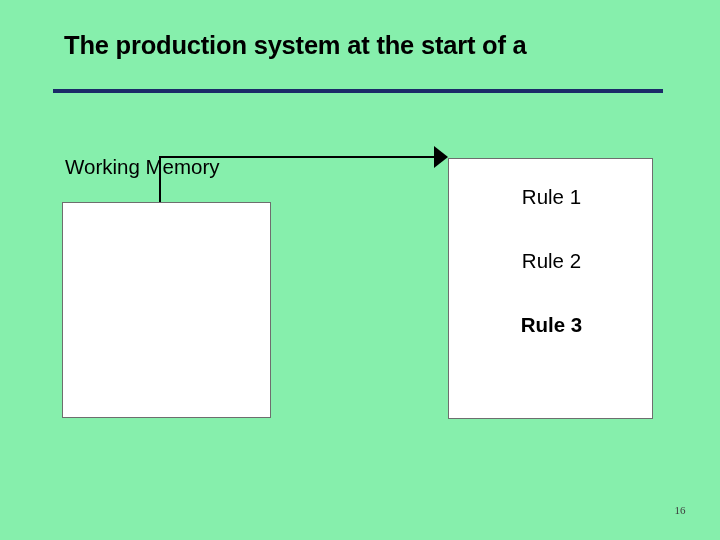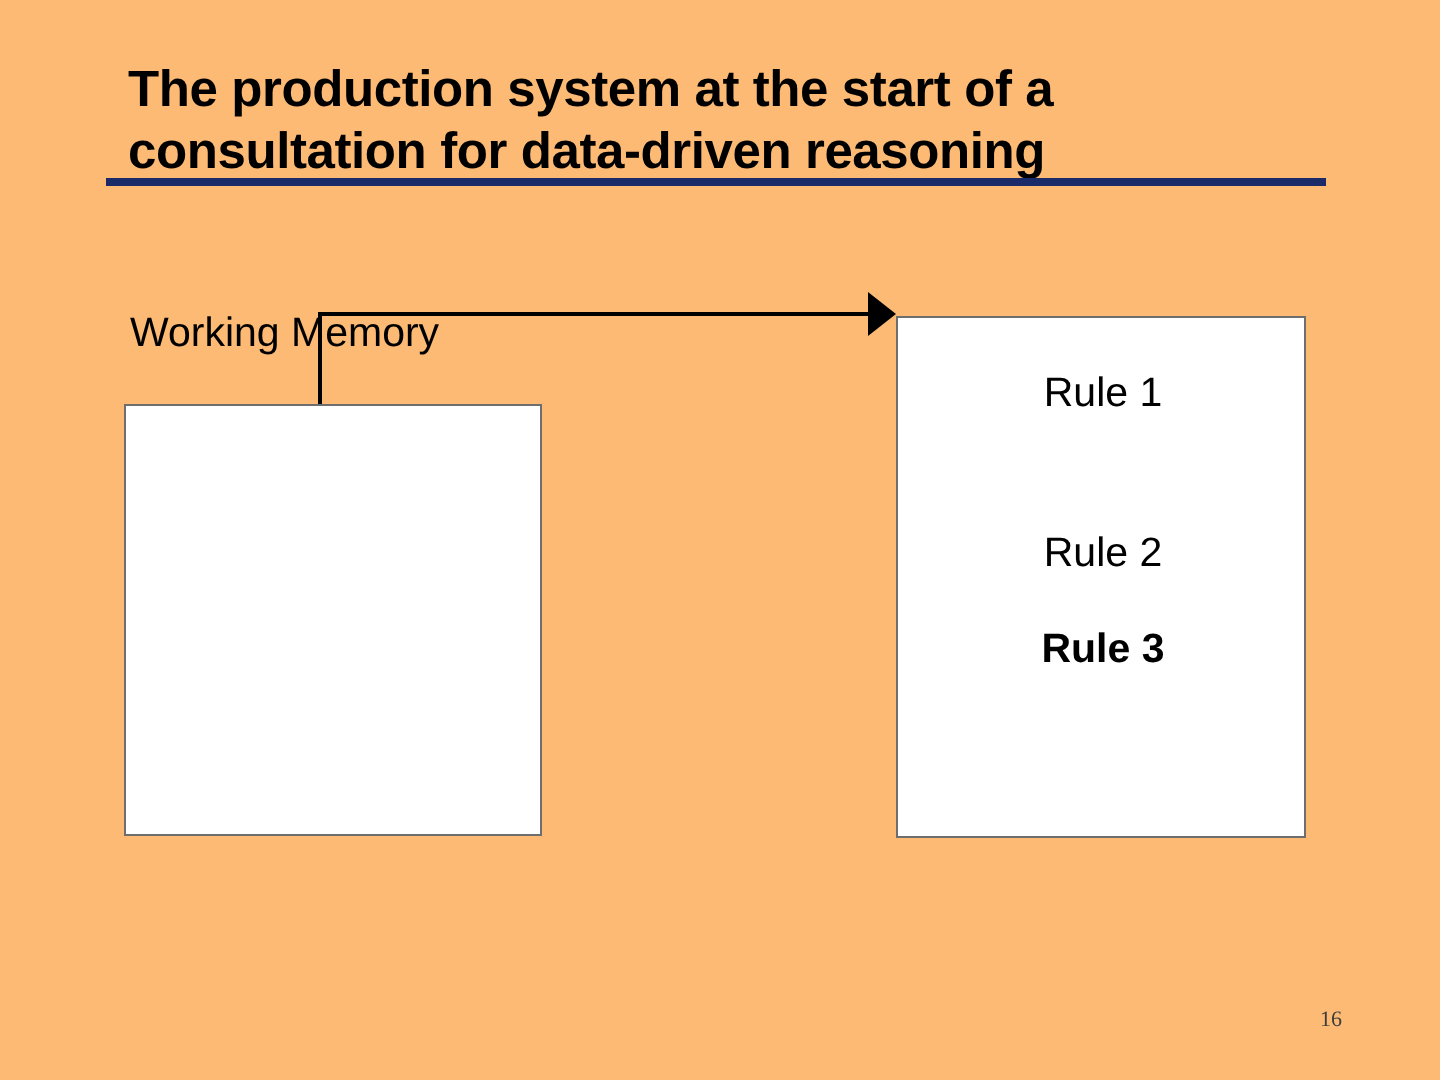--- a/index.html
+++ b/index.html
@@ -13,21 +13,21 @@
     font-family: "Liberation Sans", sans-serif;
     overflow: hidden;
     position: relative;
   }
   #slide {
     position: absolute;
     left: 0;
     top: 0;
     width: 720px;
     height: 540px;
-    background: #fdba74;
+    background: #86efac;
   }
 
   
   #title-block {
     position: absolute;
     left: 64px;
     top: 30px;
     width: 600px;
   }
   #title-block .title-line {
@@ -107,43 +107,42 @@
     height: 75px;
     overflow: visible;
   }
 
   
   #page-number {
     position: absolute;
     left: 660px;
     top: 504px;
     width: 40px;
-    text-align: left;
+    text-align: center;
     font-size: 11px;
     color: #3d3d3d;
     font-family: "Liberation Serif", serif;
   }
 </style>
 </head>
 <body>
 
 <div id="slide">
 
   <div id="title-block">
     <div class="title-line">The production system at the start of a</div>
-    <div class="title-line">consultation for data-driven reasoning</div>
   </div>
   <div id="title-rule"></div>
 
   <div class="section-label" id="label-working-memory">Working Memory</div>
   <div class="diagram-box" id="working-memory-box"></div>
 
   <div class="diagram-box" id="production-rules-box">
     <div class="rule-item" style="top:26px;">Rule 1</div>
-    <div class="rule-item" style="top:106px;">Rule 2</div>
+    <div class="rule-item" style="top:90px;">Rule 2</div>
     <div class="rule-item" style="top:154px;font-weight:bold;">Rule 3</div>
   </div>
 
   <svg id="connector-arrow" viewBox="0 0 310 75">
     <path d="M 10,62 L 10,17 L 284,17" fill="none" stroke="#000000" stroke-width="2"></path>
     <polygon points="284,6 284,28 298,17" fill="#000000"></polygon>
   </svg>
 
   <div id="page-number">16</div>
 

